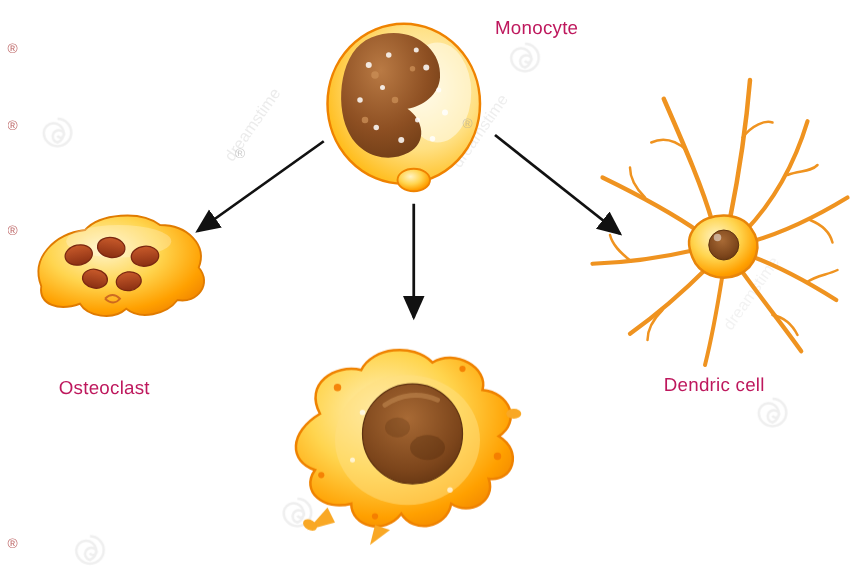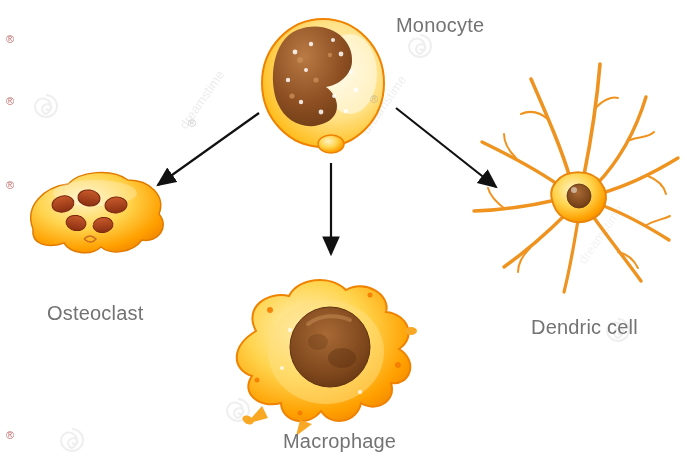--- a/index.html
+++ b/index.html
@@ -10,22 +10,22 @@
     overflow: hidden;
   }
   .canvas {
     position: relative;
     width: 687px; height: 470px;
     background: #ffffff;
   }
   .canvas svg { position: absolute; left: 0; top: 0; }
   .cell-label {
     position: absolute;
-    font-size: 20px;
-    color: #737373;
+    font-size: 15px;
+    color: #be185d;
     letter-spacing: 0.2px;
     white-space: nowrap;
   }
   .wm-reg {
     position: absolute;
     font-size: 11px;
     color: #a83434;
     opacity: 0.75;
     line-height: 1;
   }
@@ -189,22 +189,21 @@
       </g>
       <path d="M 556,182 C 566,169 593,169 601,183 C 611,196 605,214 590,220
                C 575,226 559,219 554,206 C 550,196 550,189 556,182 Z" fill="url(#gCell)" stroke="#e8850a" stroke-width="2"></path>
       <circle cx="579" cy="196" r="12" fill="url(#gNucMac)" stroke="#5f3210" stroke-width="0.8"></circle>
       <circle cx="574" cy="190" r="3" fill="#ffffff" opacity="0.5"></circle>
     </g>
   </svg>
 
   <div class="cell-label" style="left:396px; top:14px">Monocyte</div>
   <div class="cell-label" style="left:47px; top:302px">Osteoclast</div>
-  <div class="cell-label" style="left:283px; top:430px">Macrophage</div>
-  <div class="cell-label" style="left:531px; top:316px">Dendric cell</div>
+  <div class="cell-label" style="left:531px; top:300px">Dendric cell</div>
 
   <span class="wm-reg" style="left:6px; top:34px">®</span>
   <span class="wm-reg" style="left:6px; top:96px">®</span>
   <span class="wm-reg" style="left:6px; top:180px">®</span>
   <span class="wm-reg" style="left:6px; top:430px">®</span>
   <span class="wm-reg gray" style="left:370px; top:94px">®</span>
   <span class="wm-reg gray" style="left:188px; top:118px">®</span>
 
 </div>
 

